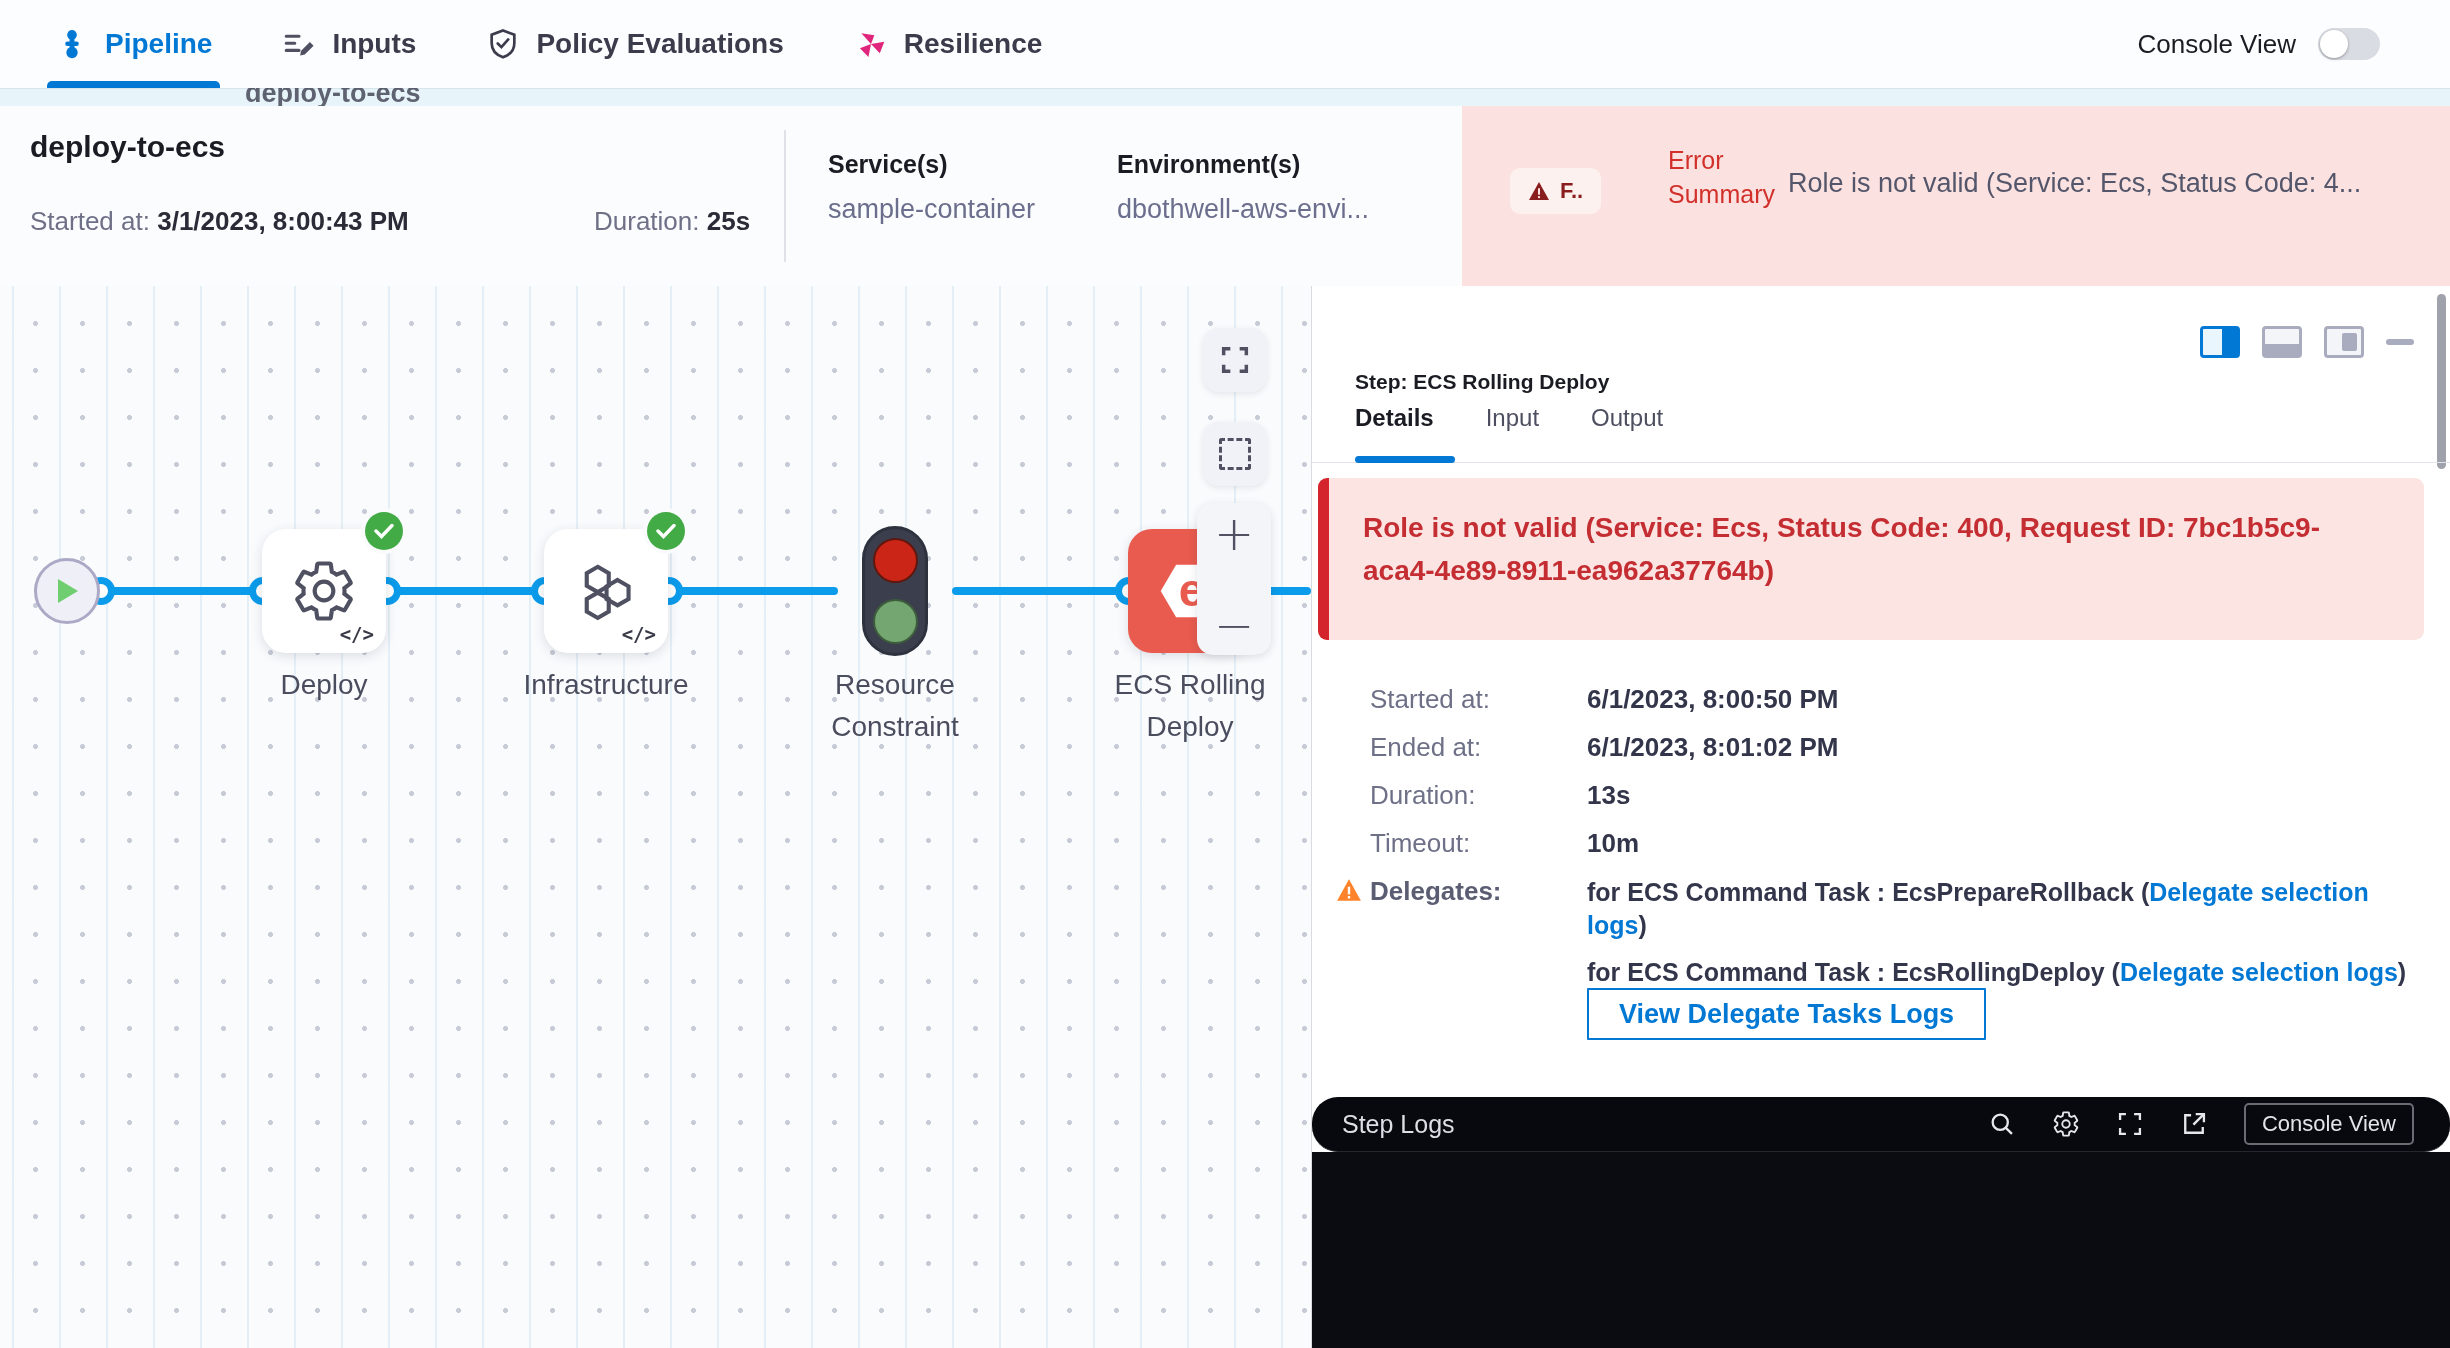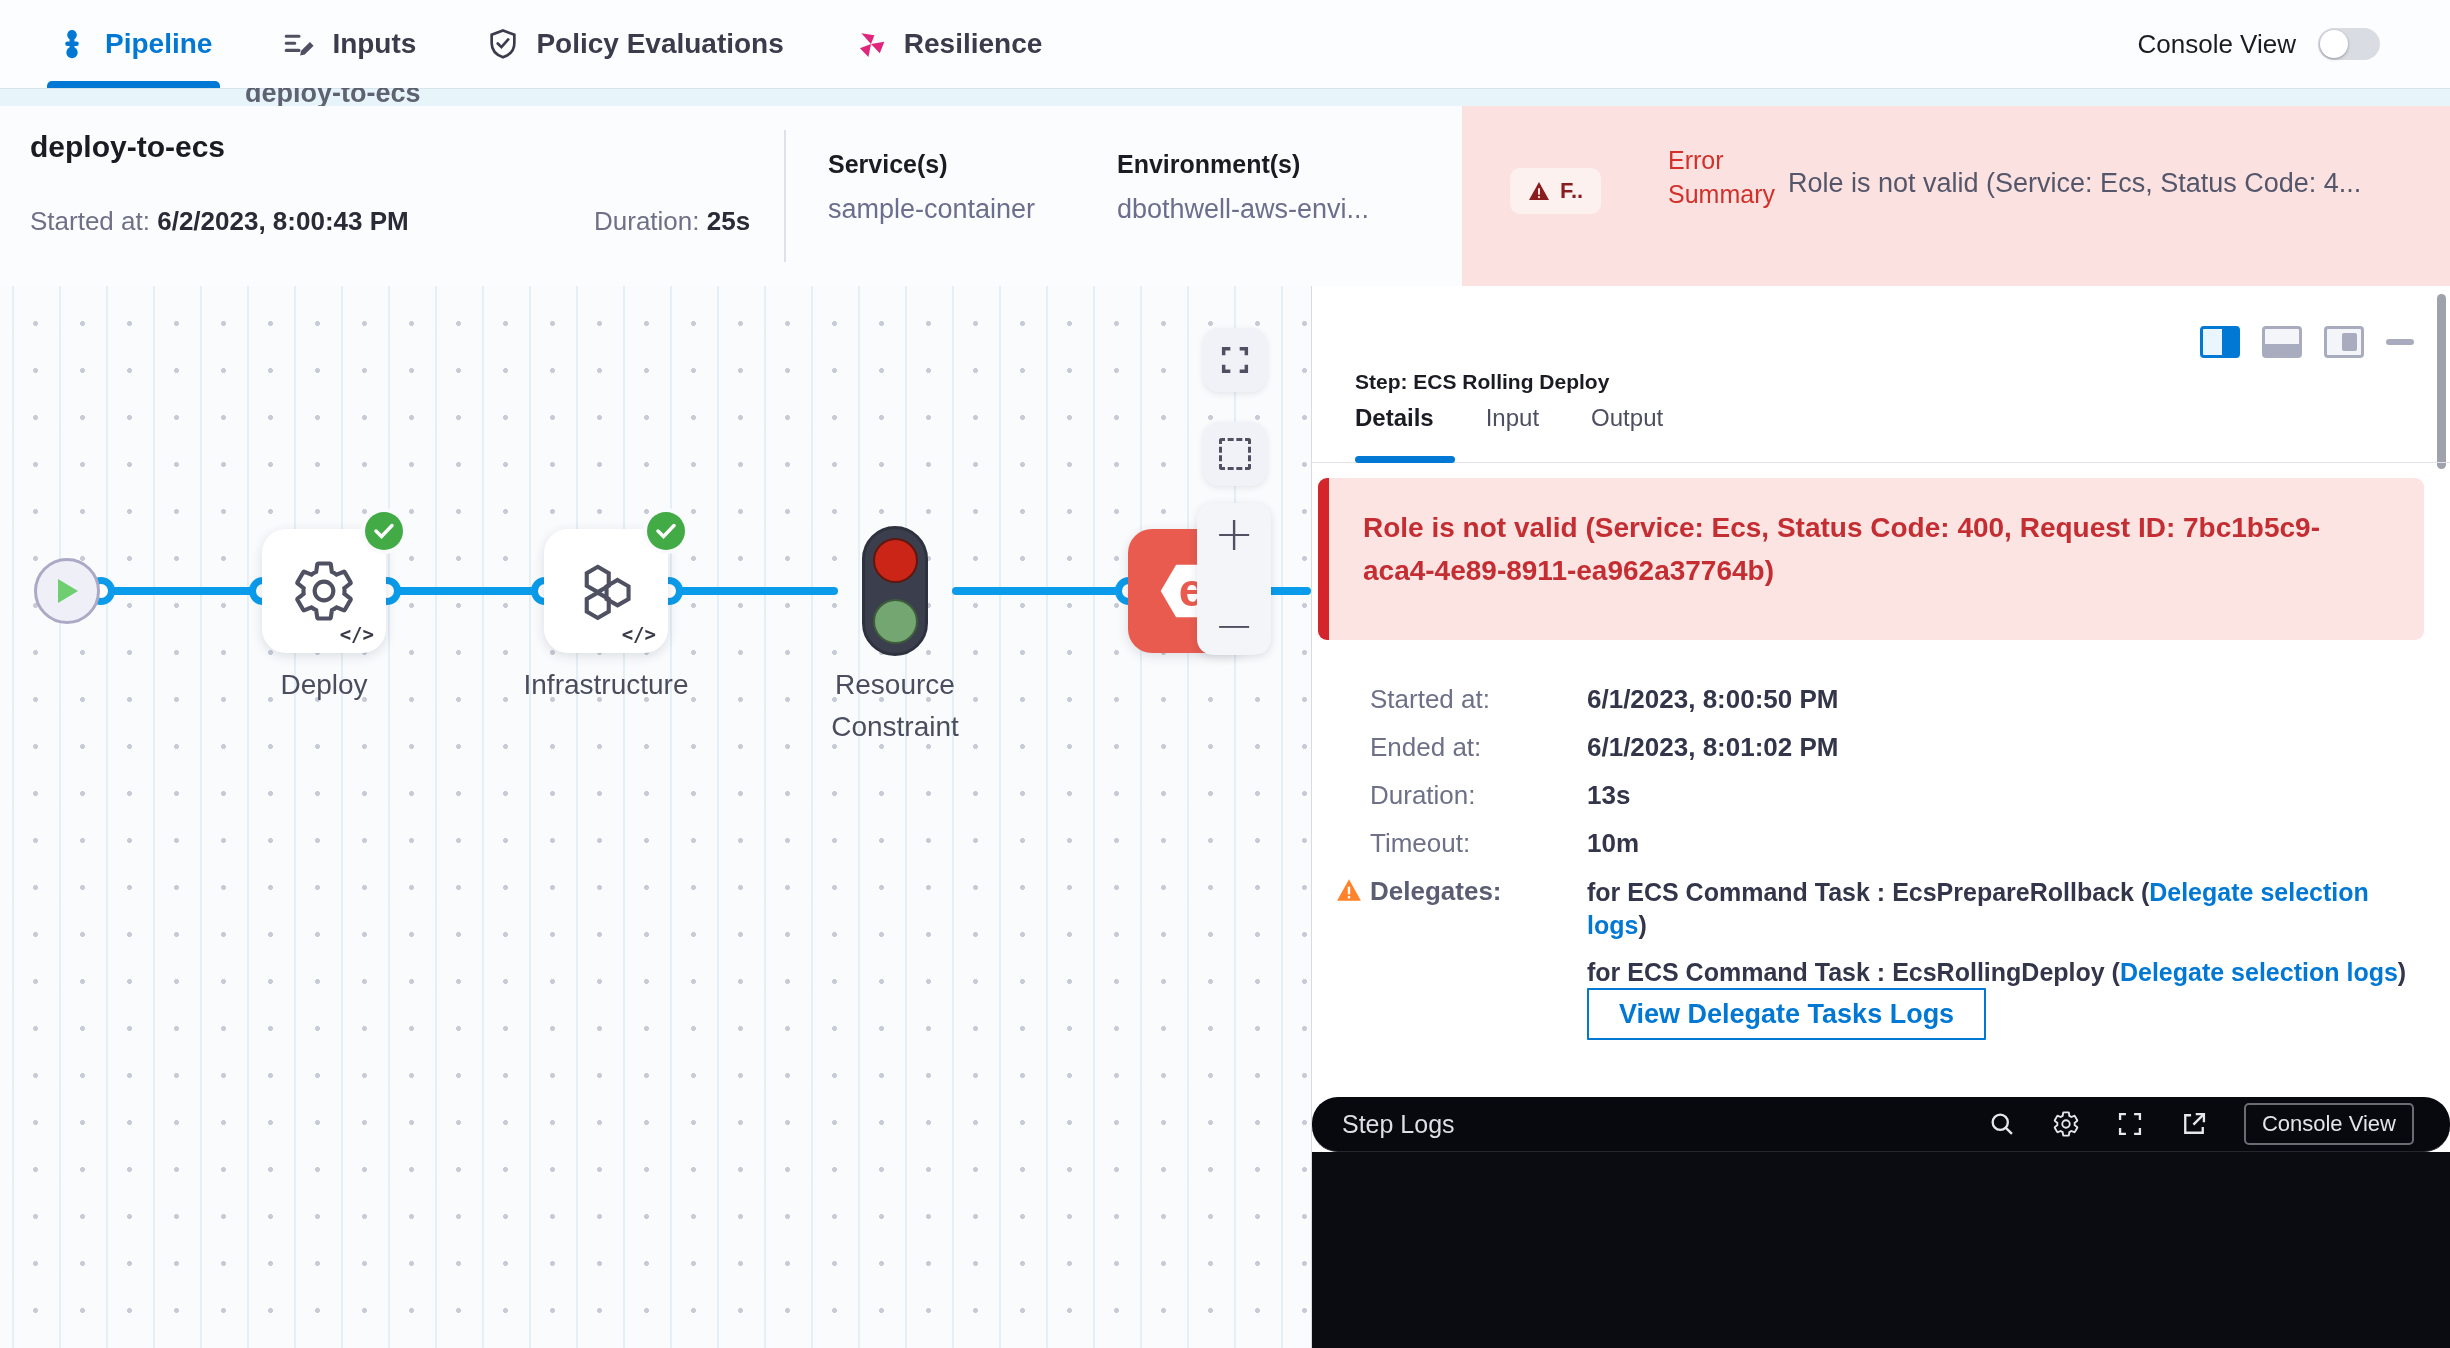--- a/index.html
+++ b/index.html
@@ -179,21 +179,21 @@
   </header>
 
   <div class="scroll-strip">
     <span class="clipped-title">deploy-to-ecs</span>
   </div>
 
   <section class="exec-header">
     <h1 class="eh-title">deploy-to-ecs</h1>
     <div class="meta meta-start">
       <span class="lbl">Started at:</span>
-      <span class="val">6/2/2023, 8:00:43 PM</span>
+      <span class="val">3/1/2023, 8:00:43 PM</span>
     </div>
     <div class="meta meta-duration">
       <span class="lbl">Duration:</span>
       <span class="val">25s</span>
     </div>
     <div class="divider-v"></div>
     <div class="eh-col-label" style="left:828px">Service(s)</div>
     <div class="eh-col-value" style="left:828px">sample-container</div>
     <div class="eh-col-label" style="left:1117px">Environment(s)</div>
     <div class="eh-col-value" style="left:1117px">dbothwell-aws-envi...</div>
@@ -267,20 +267,21 @@
         <div class="tl-green"></div>
       </div>
       <div class="node-label" style="left:895px">Resource Constraint</div>
 
       <div class="node-card red" style="left:1128px">
         <svg width="74" height="74" viewBox="0 0 48 48">
           <polygon points="5,24 15,7 35,7 45,24 35,41 15,41" fill="#fff"></polygon>
           <text x="25" y="34" font-size="30" font-weight="bold" fill="#E85B4E" text-anchor="middle" font-family="Liberation Sans, sans-serif">e</text>
         </svg>
       </div>
+      <div class="node-label" style="left:1190px">ECS Rolling Deploy</div>
 
       <div class="canvas-btn btn-fullscreen">
         <svg width="32" height="32" viewBox="0 0 24 24">
           <path d="M3.5 8.5v-5h5M15.5 3.5h5v5M20.5 15.5v5h-5M8.5 20.5h-5v-5" fill="none" stroke="#4F5162" stroke-width="2.6"></path>
         </svg>
       </div>
       <div class="canvas-btn btn-marquee">
         <div class="marquee-square"></div>
       </div>
       <div class="zoom-panel">

